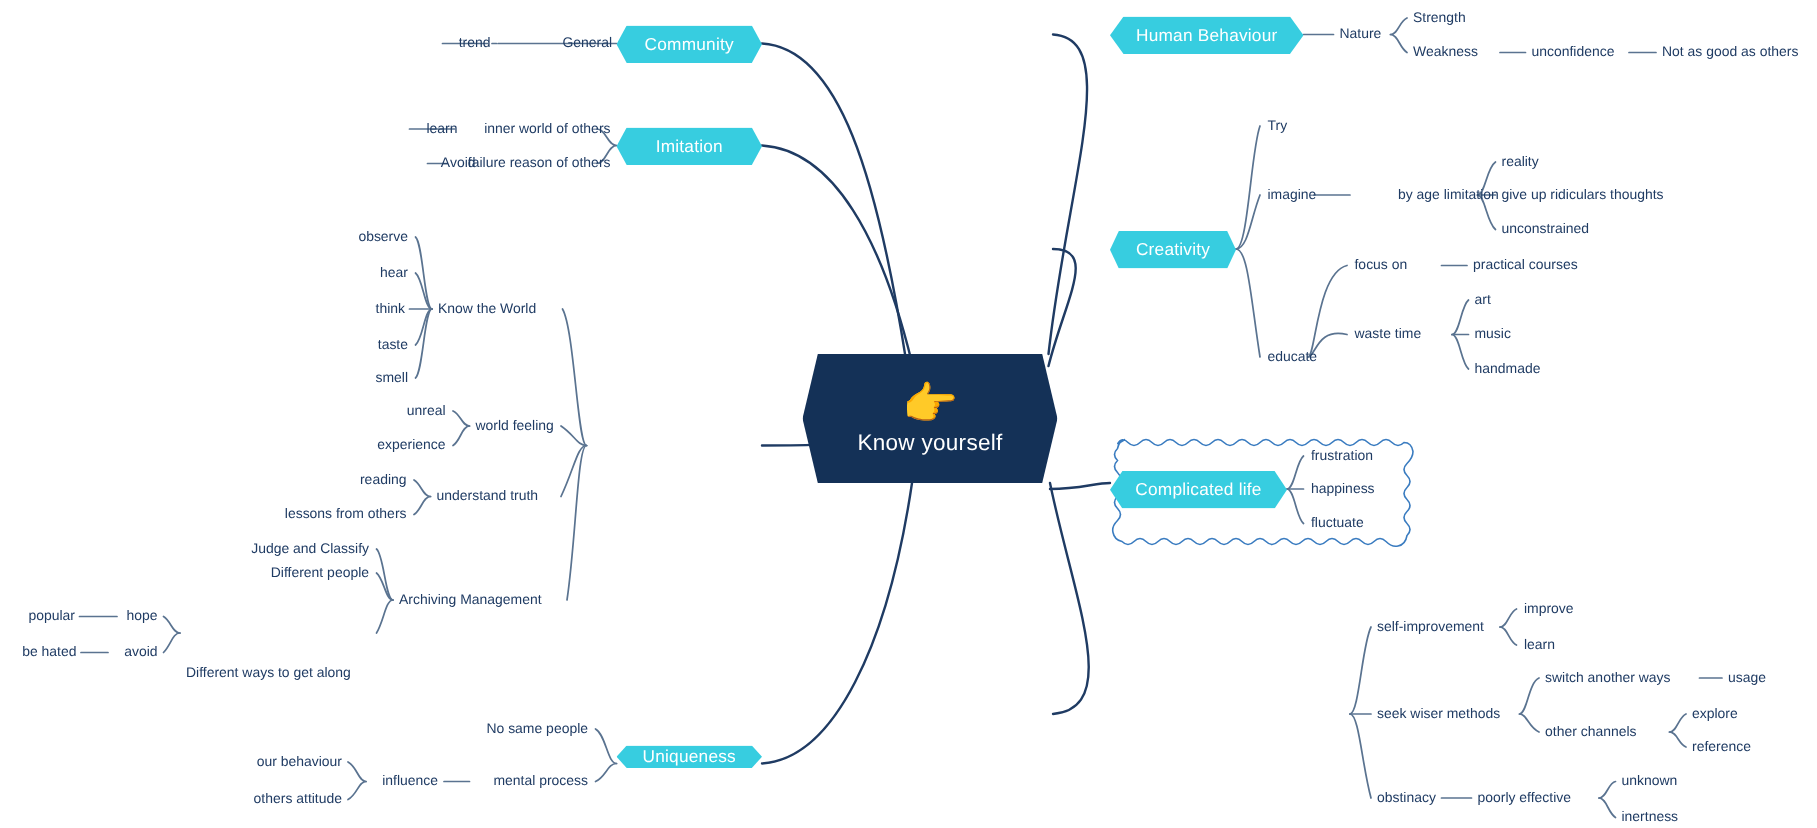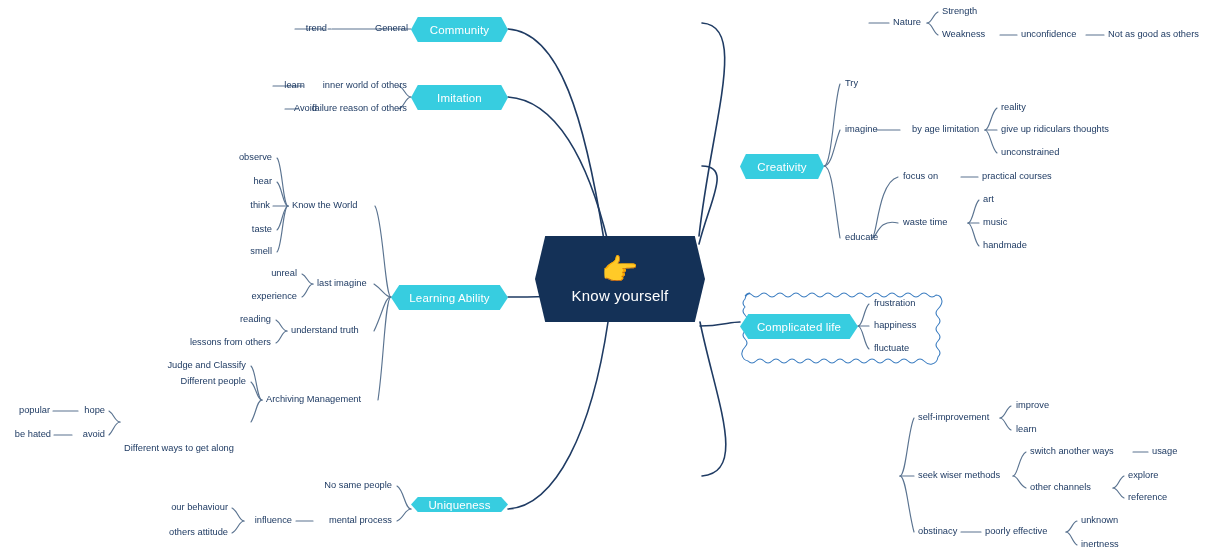--- a/index.html
+++ b/index.html
@@ -178,28 +178,28 @@
   </div>
 
   <div class="node-branch" style="left:411px; top:17px; width:97px; height:25px;">
     <span>Community</span>
   </div>
 
   <div class="node-branch" style="left:411px; top:85px; width:97px; height:25px;">
     <span>Imitation</span>
   </div>
 
-  <div class="node-branch" style="left:391px; top:285px; width:117px; height:25px;">
-    <span>Learning Ability</span>
-  </div>
 
   <div class="node-branch" style="left:411px; top:497px; width:97px; height:15px;">
     <span>Uniqueness</span>
   </div>
 
+  <div class="node-branch" style="left:740px; top:11px; width:129px; height:25px;">
+    <span>Human Behaviour</span>
+  </div>
 
   <div class="node-branch" style="left:740px; top:154px; width:84px; height:25px;">
     <span>Creativity</span>
   </div>
 
   <div class="node-branch" style="left:740px; top:314px; width:118px; height:25px;">
     <span>Complicated life</span>
   </div>
 
 
@@ -242,21 +242,21 @@
     <span>Know the World</span>
   </div>
 
   <div class="leaf l" style="left:297px; top:274px;">
     <span>unreal</span>
   </div>
   <div class="leaf l" style="left:297px; top:297px;">
     <span>experience</span>
   </div>
   <div class="leaf r" style="left:317px; top:284px;">
-    <span>last imagine</span>
+    <span>world feeling</span>
   </div>
 
   <div class="leaf l" style="left:271px; top:320px;">
     <span>reading</span>
   </div>
   <div class="leaf l" style="left:271px; top:343px;">
     <span>lessons from others</span>
   </div>
   <div class="leaf r" style="left:291px; top:331px;">
     <span>understand truth</span>
@@ -318,21 +318,21 @@
   <div class="leaf r" style="left:1108px; top:35px;">
     <span>Not as good as others</span>
   </div>
 
   <div class="leaf r" style="left:845px; top:84px;">
     <span>Try</span>
   </div>
   <div class="leaf r" style="left:845px; top:130px;">
     <span>imagine</span>
   </div>
-  <div class="leaf r" style="left:912px; top:130px;">
+  <div class="leaf r" style="left:932px; top:130px;">
     <span>by age limitation</span>
   </div>
   <div class="leaf r" style="left:1001px; top:108px;">
     <span>reality</span>
   </div>
   <div class="leaf r" style="left:1001px; top:130px;">
     <span>give up ridiculars thoughts</span>
   </div>
   <div class="leaf r" style="left:1001px; top:153px;">
     <span>unconstrained</span>

